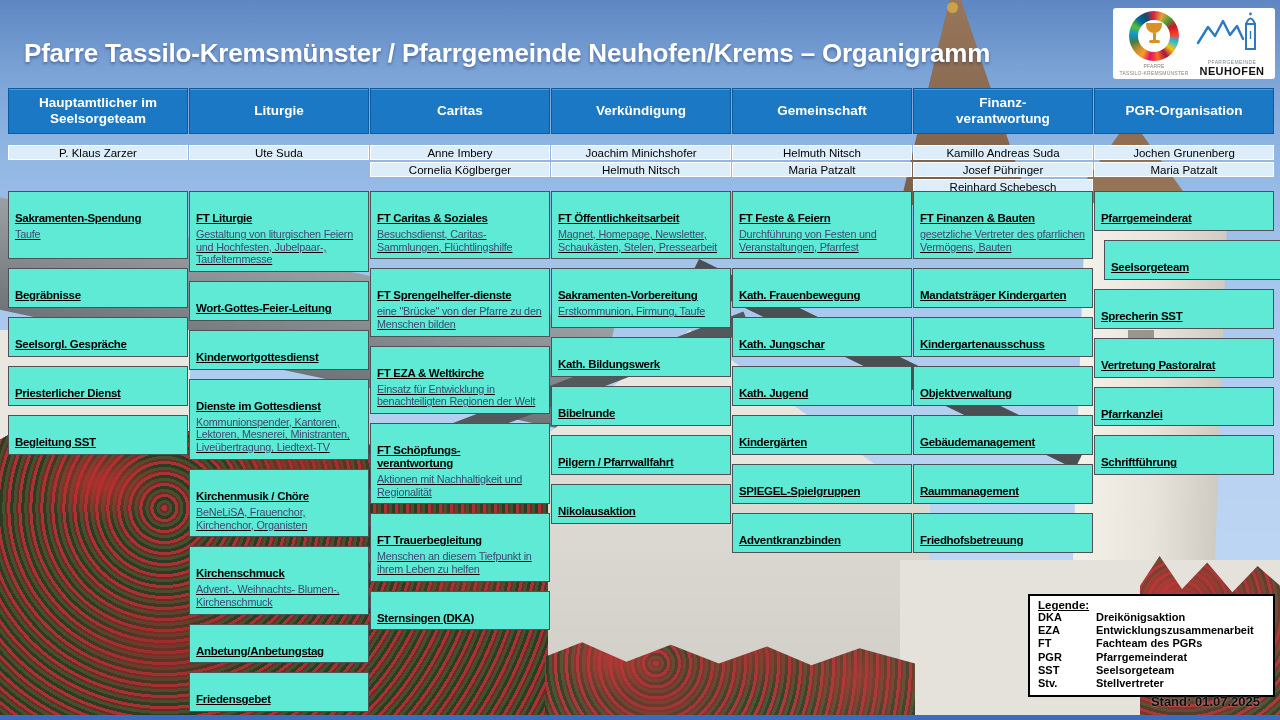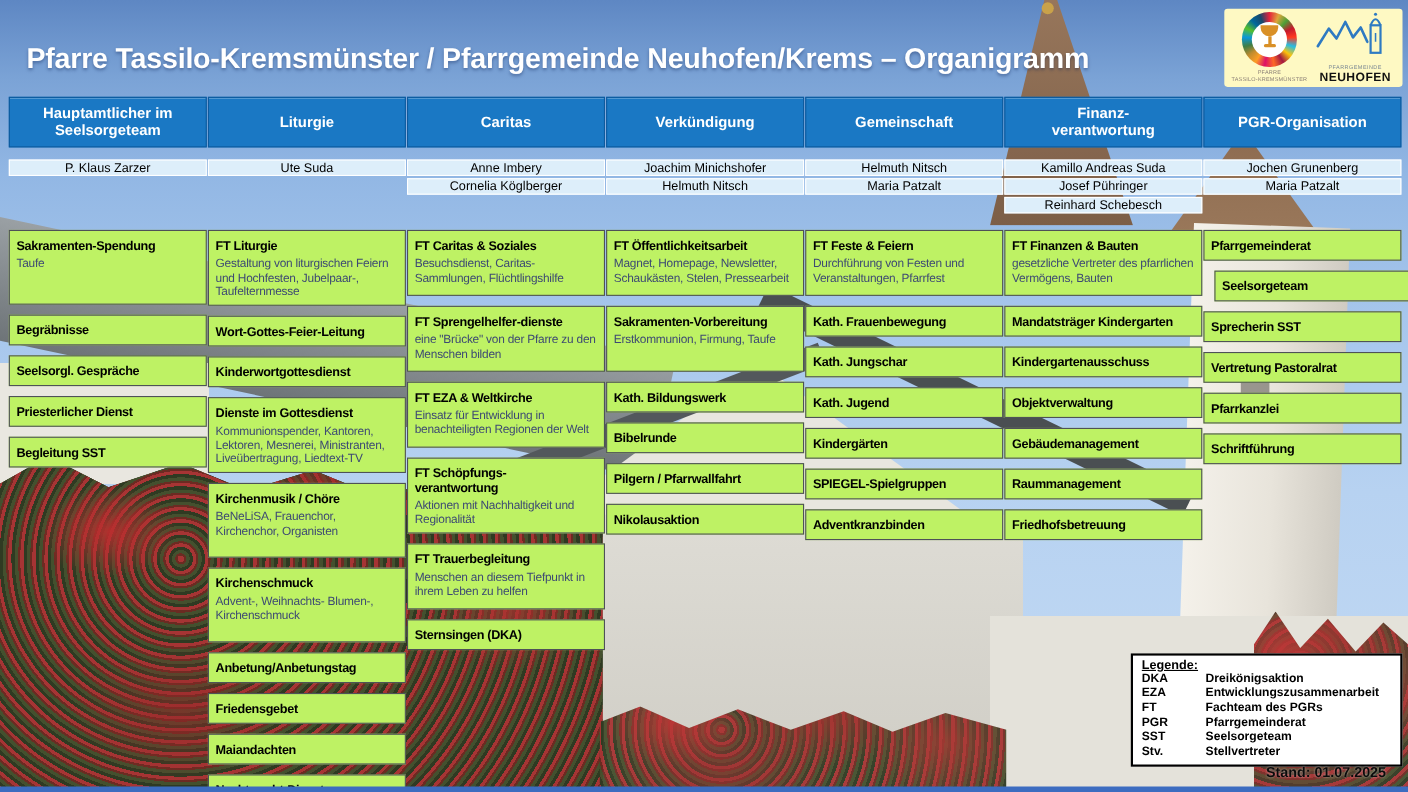--- a/index.html
+++ b/index.html
@@ -42,21 +42,21 @@
     clip-path:polygon(0 22%,10% 5%,22% 28%,34% 8%,47% 30%,60% 10%,72% 32%,85% 12%,100% 30%,100% 100%,0 100%);}
   .ivy-right{position:absolute;left:1140px;top:556px;width:140px;height:165px;opacity:.95;
     clip-path:polygon(0 18%,14% 0,30% 20%,48% 4%,66% 22%,84% 6%,100% 18%,100% 100%,0 100%);}
   .bottom-bar{position:absolute;left:0;bottom:0;width:100%;height:5px;background:var(--bottom_bar,#3c6cc0);z-index:5;}
 
   
   .title{position:absolute;left:24px;top:18px;width:1060px;z-index:2;color:#fff;font-weight:bold;
     font-size:26px;letter-spacing:-0.2px;text-shadow:0 2px 3px rgba(10,30,80,.4);margin-top:20px;}
 
   
-  .logo{position:absolute;left:1113px;top:8px;width:162px;height:71px;background:#fef9c3;border-radius:3px;
+  .logo{position:absolute;left:1113px;top:8px;width:162px;height:71px;background:#ffffff;border-radius:3px;
     z-index:3;display:flex;align-items:center;justify-content:space-evenly;padding:2px;}
   .sdg-wrap{width:74px;text-align:center;position:relative;}
   .sdg{width:50px;height:50px;border-radius:50%;margin:0 auto;position:relative;
     background:conic-gradient(#e5243b,#dda63a,#4c9f38,#c5192d,#ff3a21,#26bde2,#fcc30b,#a21942,#fd6925,#dd1367,#fd9d24,#bf8b2e,#3f7e44,#0a97d9,#56c02b,#00689d,#19486a,#e5243b);}
   .sdg::after{content:"";position:absolute;inset:9px;background:#fff;border-radius:50%;}
   .chalice{position:absolute;left:50%;top:50%;transform:translate(-50%,-54%);z-index:1;width:16px;height:24px;}
   .chalice .bowl{width:16px;height:10px;background:#d99027;border-radius:0 0 9px 9px;}
   .chalice .stem{width:3px;height:7px;background:#d99027;margin:0 auto;}
   .chalice .base{width:11px;height:3px;background:#d99027;margin:0 auto;border-radius:2px;}
   .logo-cap{font-size:5px;color:#8a7f76;line-height:1.3;margin-top:2px;letter-spacing:.2px;}
@@ -64,24 +64,24 @@
   .nh-cap{font-size:5px;color:#7a8893;letter-spacing:.4px;}
   .nh-name{font-size:11px;font-weight:800;color:#111;letter-spacing:.4px;}
 
   
   .grid{position:absolute;left:8px;right:6px;top:88px;z-index:2;display:grid;
     grid-template-columns:repeat(7,1fr);column-gap:1px;align-items:start;}
   .col-header{height:46px;display:flex;align-items:center;justify-content:center;text-align:center;
     background:var(--header_blue,#1a78c4);border:1px solid var(--header_border,#0d5a9e);
     color:#fff;font-weight:bold;font-size:13.5px;line-height:1.15;white-space:pre-line;
     box-shadow:inset 0 1px 0 rgba(255,255,255,.25);}
-  .names{height:64px;margin-top:11px;}
+  .names{height:46px;margin-top:11px;}
   .name-row{height:15px;line-height:14px;margin-top:2px;background:var(--name_row_bg,#ddeefa);
     border:1px solid #fff;font-size:11.5px;text-align:center;color:#000;overflow:hidden;}
-  .box{background:#bef264;border:1px solid #4e5257;margin-bottom:9px;padding:8px 6px 5px;min-height:28px;}
+  .box{background:#5eead4;border:1px solid #4e5257;margin-bottom:9px;padding:20px 6px 5px;min-height:28px;text-decoration:underline;}
   .box-title{font-weight:bold;font-size:11.5px;letter-spacing:-0.3px;color:#000;line-height:1.12;white-space:pre-line;}
   .box-body{font-size:10.8px;letter-spacing:-0.2px;color:var(--box_body_text,#3d4a73);line-height:1.18;margin-top:3px;}
   .box.has-body{min-height:60px;}
   .box.pad{min-height:68px;}
   .box.indent{margin-left:10px;margin-right:-8px;}
 
   
   .legend{position:absolute;left:1028px;top:594px;width:247px;background:#fff;border:2px solid #000;
     padding:3px 8px 5px;z-index:3;}
   .legend-title{font-weight:bold;font-size:11.5px;text-decoration:underline;color:#000;margin-bottom:0;}

